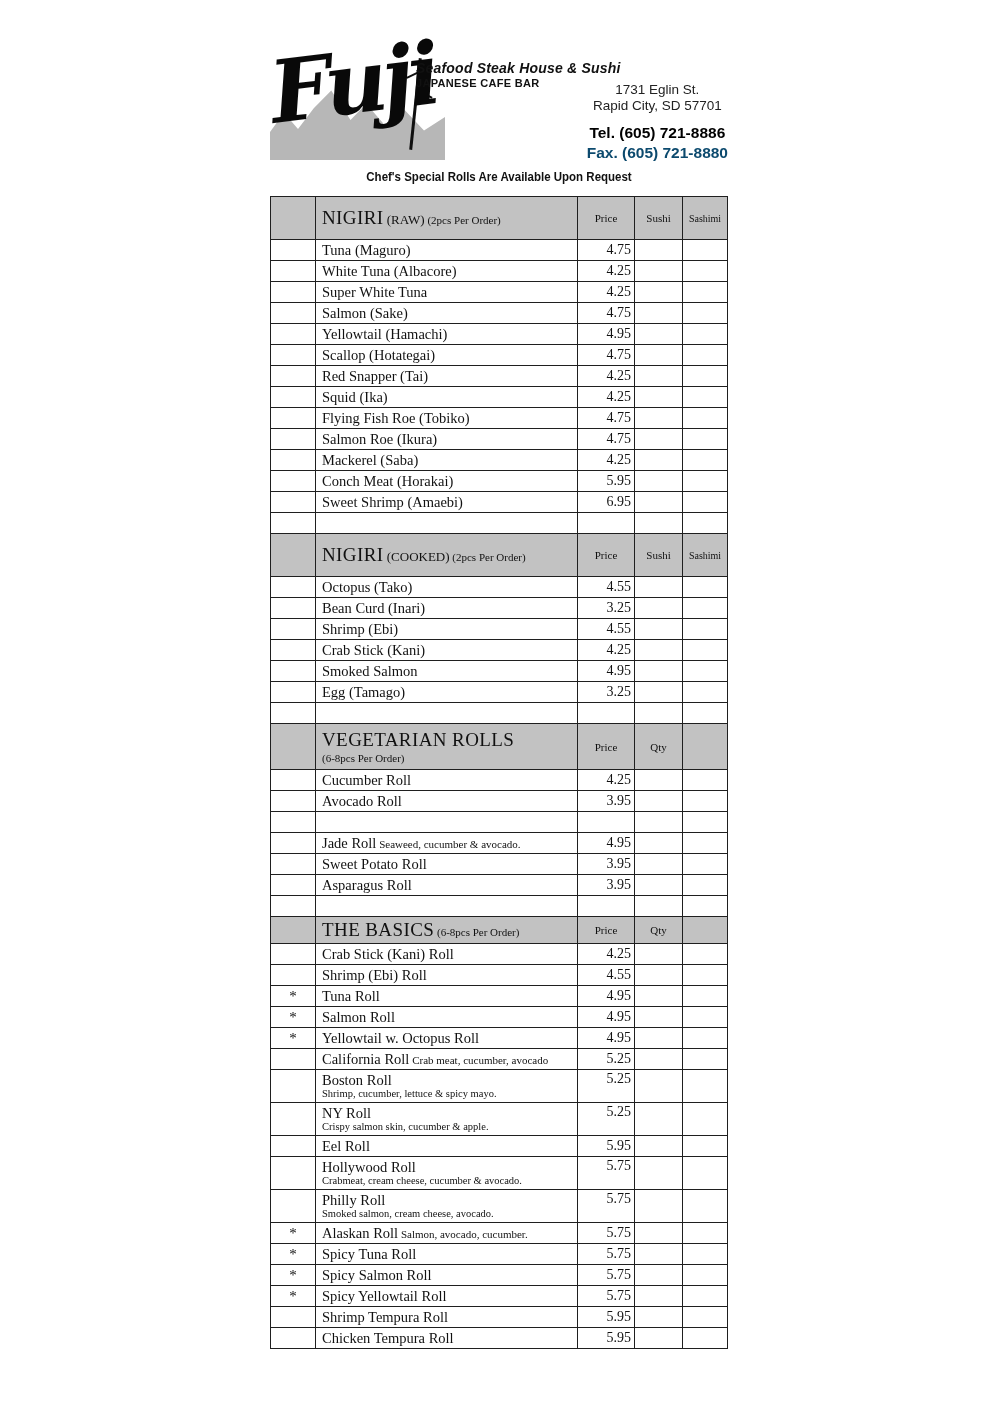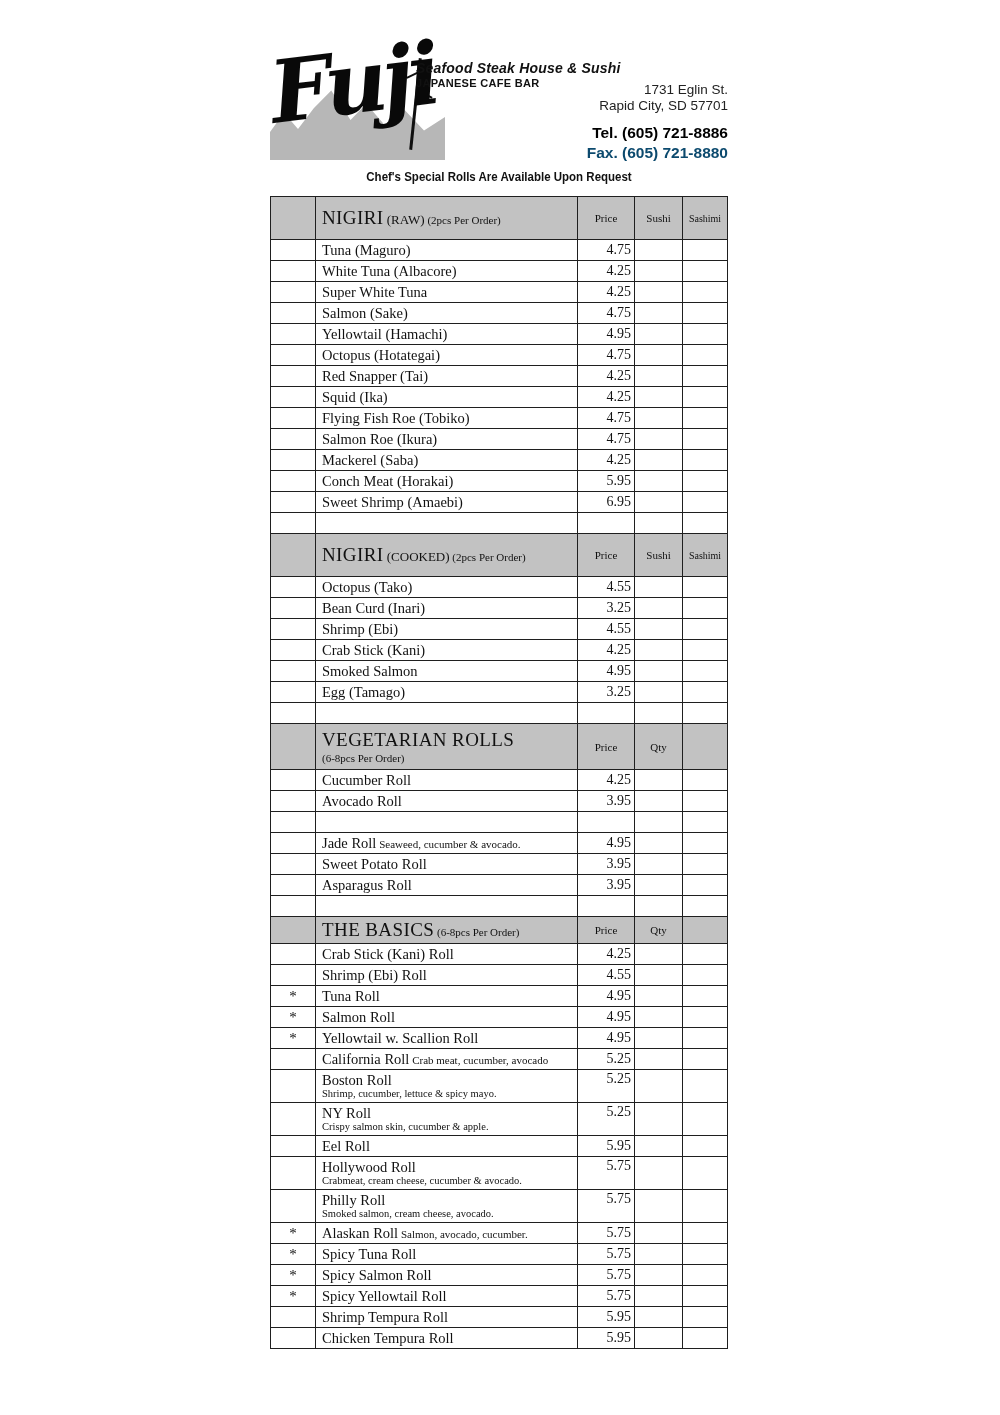--- a/index.html
+++ b/index.html
@@ -21,21 +21,21 @@
   .branch:after  { content:""; position:absolute; left:1px;  top:34px; width:17px; height:2px; background:#101010; transform:rotate(22deg); }
   .logo-script {
     position:absolute; left:0px; top:-14px; font-family:"DejaVu Serif", serif;
     font-style:italic; font-weight:bold; font-size:86px; line-height:1;
     transform:rotate(-7deg); letter-spacing:-5px; color:#090909;
   }
   .taglines { position:absolute; left:416px; top:60px; font-family:"Liberation Sans", sans-serif; font-weight:bold; }
   .tag1 { font-size:14px; letter-spacing:.2px;font-style:italic; }
   .tag2 { font-size:11px; margin-top:1px; letter-spacing:.3px; }
   .addr {
-    position:absolute; right:272px; top:82px; text-align:right;
+    position:absolute; right:272px; top:82px; text-align:center;
     font-family:"Liberation Sans", sans-serif; font-size:13.5px; line-height:16px; color:#222;
   }
   .tel-line { margin-top:9px; font-weight:bold; font-size:15.5px; line-height:20px; color:#000; }
   .fax-line { font-weight:bold; font-size:15.5px; line-height:20px; color:#0c4a6e; }
   .note {
     position:absolute; left:270px; top:170px; width:458px; text-align:center;
     font-family:"Liberation Sans", sans-serif; font-weight:bold; font-size:12.5px;
     transform:scaleX(.92); transform-origin:center;
   }
 
@@ -155,21 +155,21 @@
           <td class="name">
             <div class="n-wrap"><span class="n-main">Yellowtail (Hamachi)</span></div>
           </td>
           <td class="price">4.95</td>
           <td class="c3"></td>
           <td class="c4"></td>
         </tr>
         <tr class="item-row">
           <td class="stub star"></td>
           <td class="name">
-            <div class="n-wrap"><span class="n-main">Octopus (Hotategai)</span></div>
+            <div class="n-wrap"><span class="n-main">Scallop (Hotategai)</span></div>
           </td>
           <td class="price">4.75</td>
           <td class="c3"></td>
           <td class="c4"></td>
         </tr>
         <tr class="item-row">
           <td class="stub star"></td>
           <td class="name">
             <div class="n-wrap"><span class="n-main">Red Snapper (Tai)</span></div>
           </td>
@@ -417,21 +417,21 @@
           <td class="name">
             <div class="n-wrap"><span class="n-main">Salmon Roll</span></div>
           </td>
           <td class="price">4.95</td>
           <td class="c3"></td>
           <td class="c4"></td>
         </tr>
         <tr class="item-row">
           <td class="stub star">*</td>
           <td class="name">
-            <div class="n-wrap"><span class="n-main">Yellowtail w. Scallion Roll</span></div>
+            <div class="n-wrap"><span class="n-main">Yellowtail w. Octopus Roll</span></div>
           </td>
           <td class="price">4.95</td>
           <td class="c3"></td>
           <td class="c4"></td>
         </tr>
         <tr class="item-row">
           <td class="stub star"></td>
           <td class="name">
             <div class="n-wrap"><span class="n-main">California Roll</span><span class="n-desc"> Crab meat, cucumber, avocado</span></div>
           </td>

